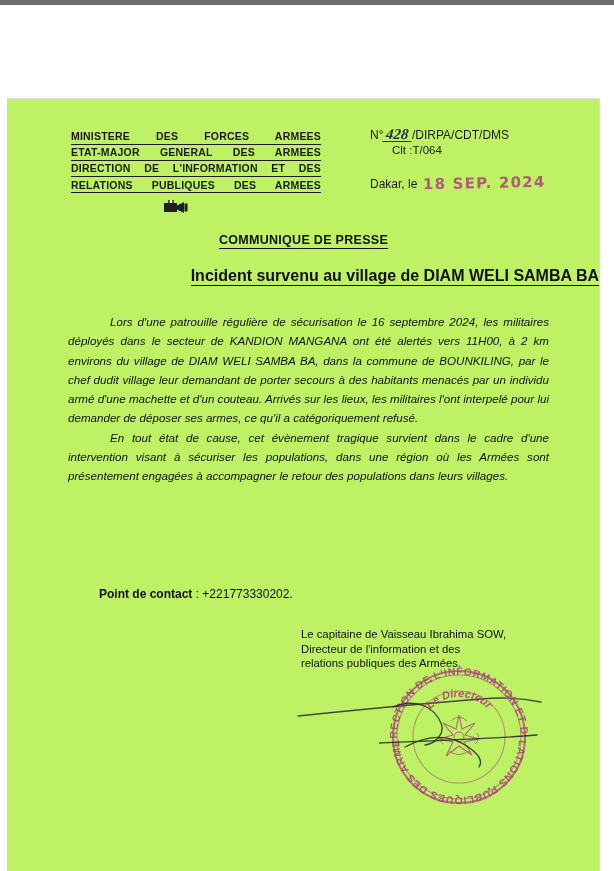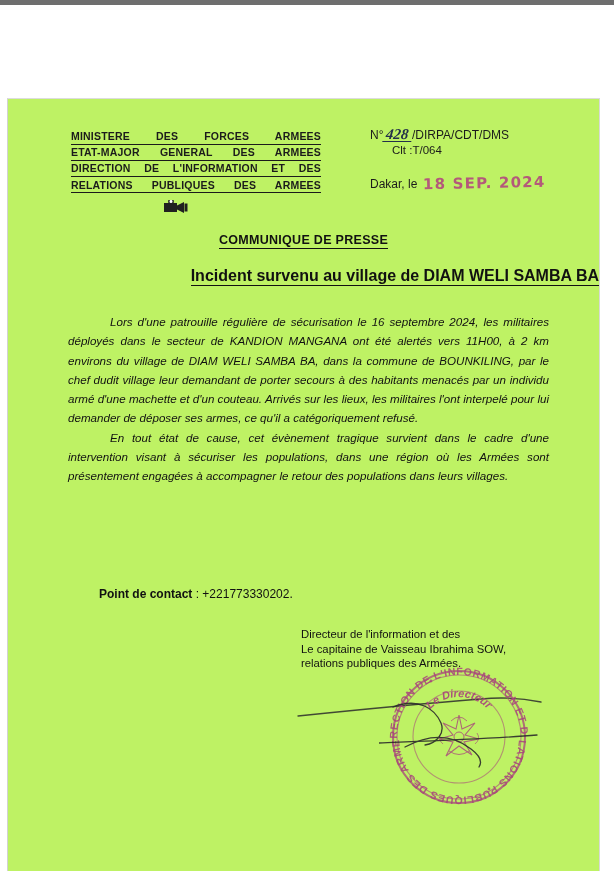--- a/index.html
+++ b/index.html
@@ -260,22 +260,22 @@
   <div class="body-text">
     <p>Lors d'une patrouille régulière de sécurisation le 16 septembre 2024, les militaires déployés dans le secteur de KANDION MANGANA ont été alertés vers 11H00, à 2 km environs du village de DIAM WELI SAMBA BA, dans la commune de BOUNKILING, par le chef dudit village leur demandant de porter secours à des habitants menacés par un individu armé d'une machette et d'un couteau. Arrivés sur les lieux, les militaires l'ont interpelé pour lui demander de déposer ses armes, ce qu'il a catégoriquement refusé.</p>
     <p>En tout état de cause, cet évènement tragique survient dans le cadre d'une intervention visant à sécuriser les populations, dans une région où les Armées sont présentement engagées à accompagner le retour des populations dans leurs villages.</p>
   </div>
 
   <div class="contact">
     <b>Point de contact</b><span> : +221773330202.</span>
   </div>
 
   <div class="sigblock">
+    <div>Le capitaine de Vaisseau Ibrahima SOW,</div>
     <div>Directeur de l'information et des</div>
-    <div>Le capitaine de Vaisseau Ibrahima SOW,</div>
     <div>relations publiques des Armées.</div>
   </div>
 
   <svg class="sig-stroke" viewBox="0 0 260 50">
     <path d="M2 32 C 60 26, 120 20, 185 15 C 205 13, 225 14, 245 18" fill="none" stroke="#2b2b2b" stroke-width="1.3" stroke-linecap="round" opacity="0.85"></path>
   </svg>
 
   <div class="stamp-wrap">
     <svg class="stamp-svg" width="160" height="160" viewBox="0 0 160 160">
       <defs>

